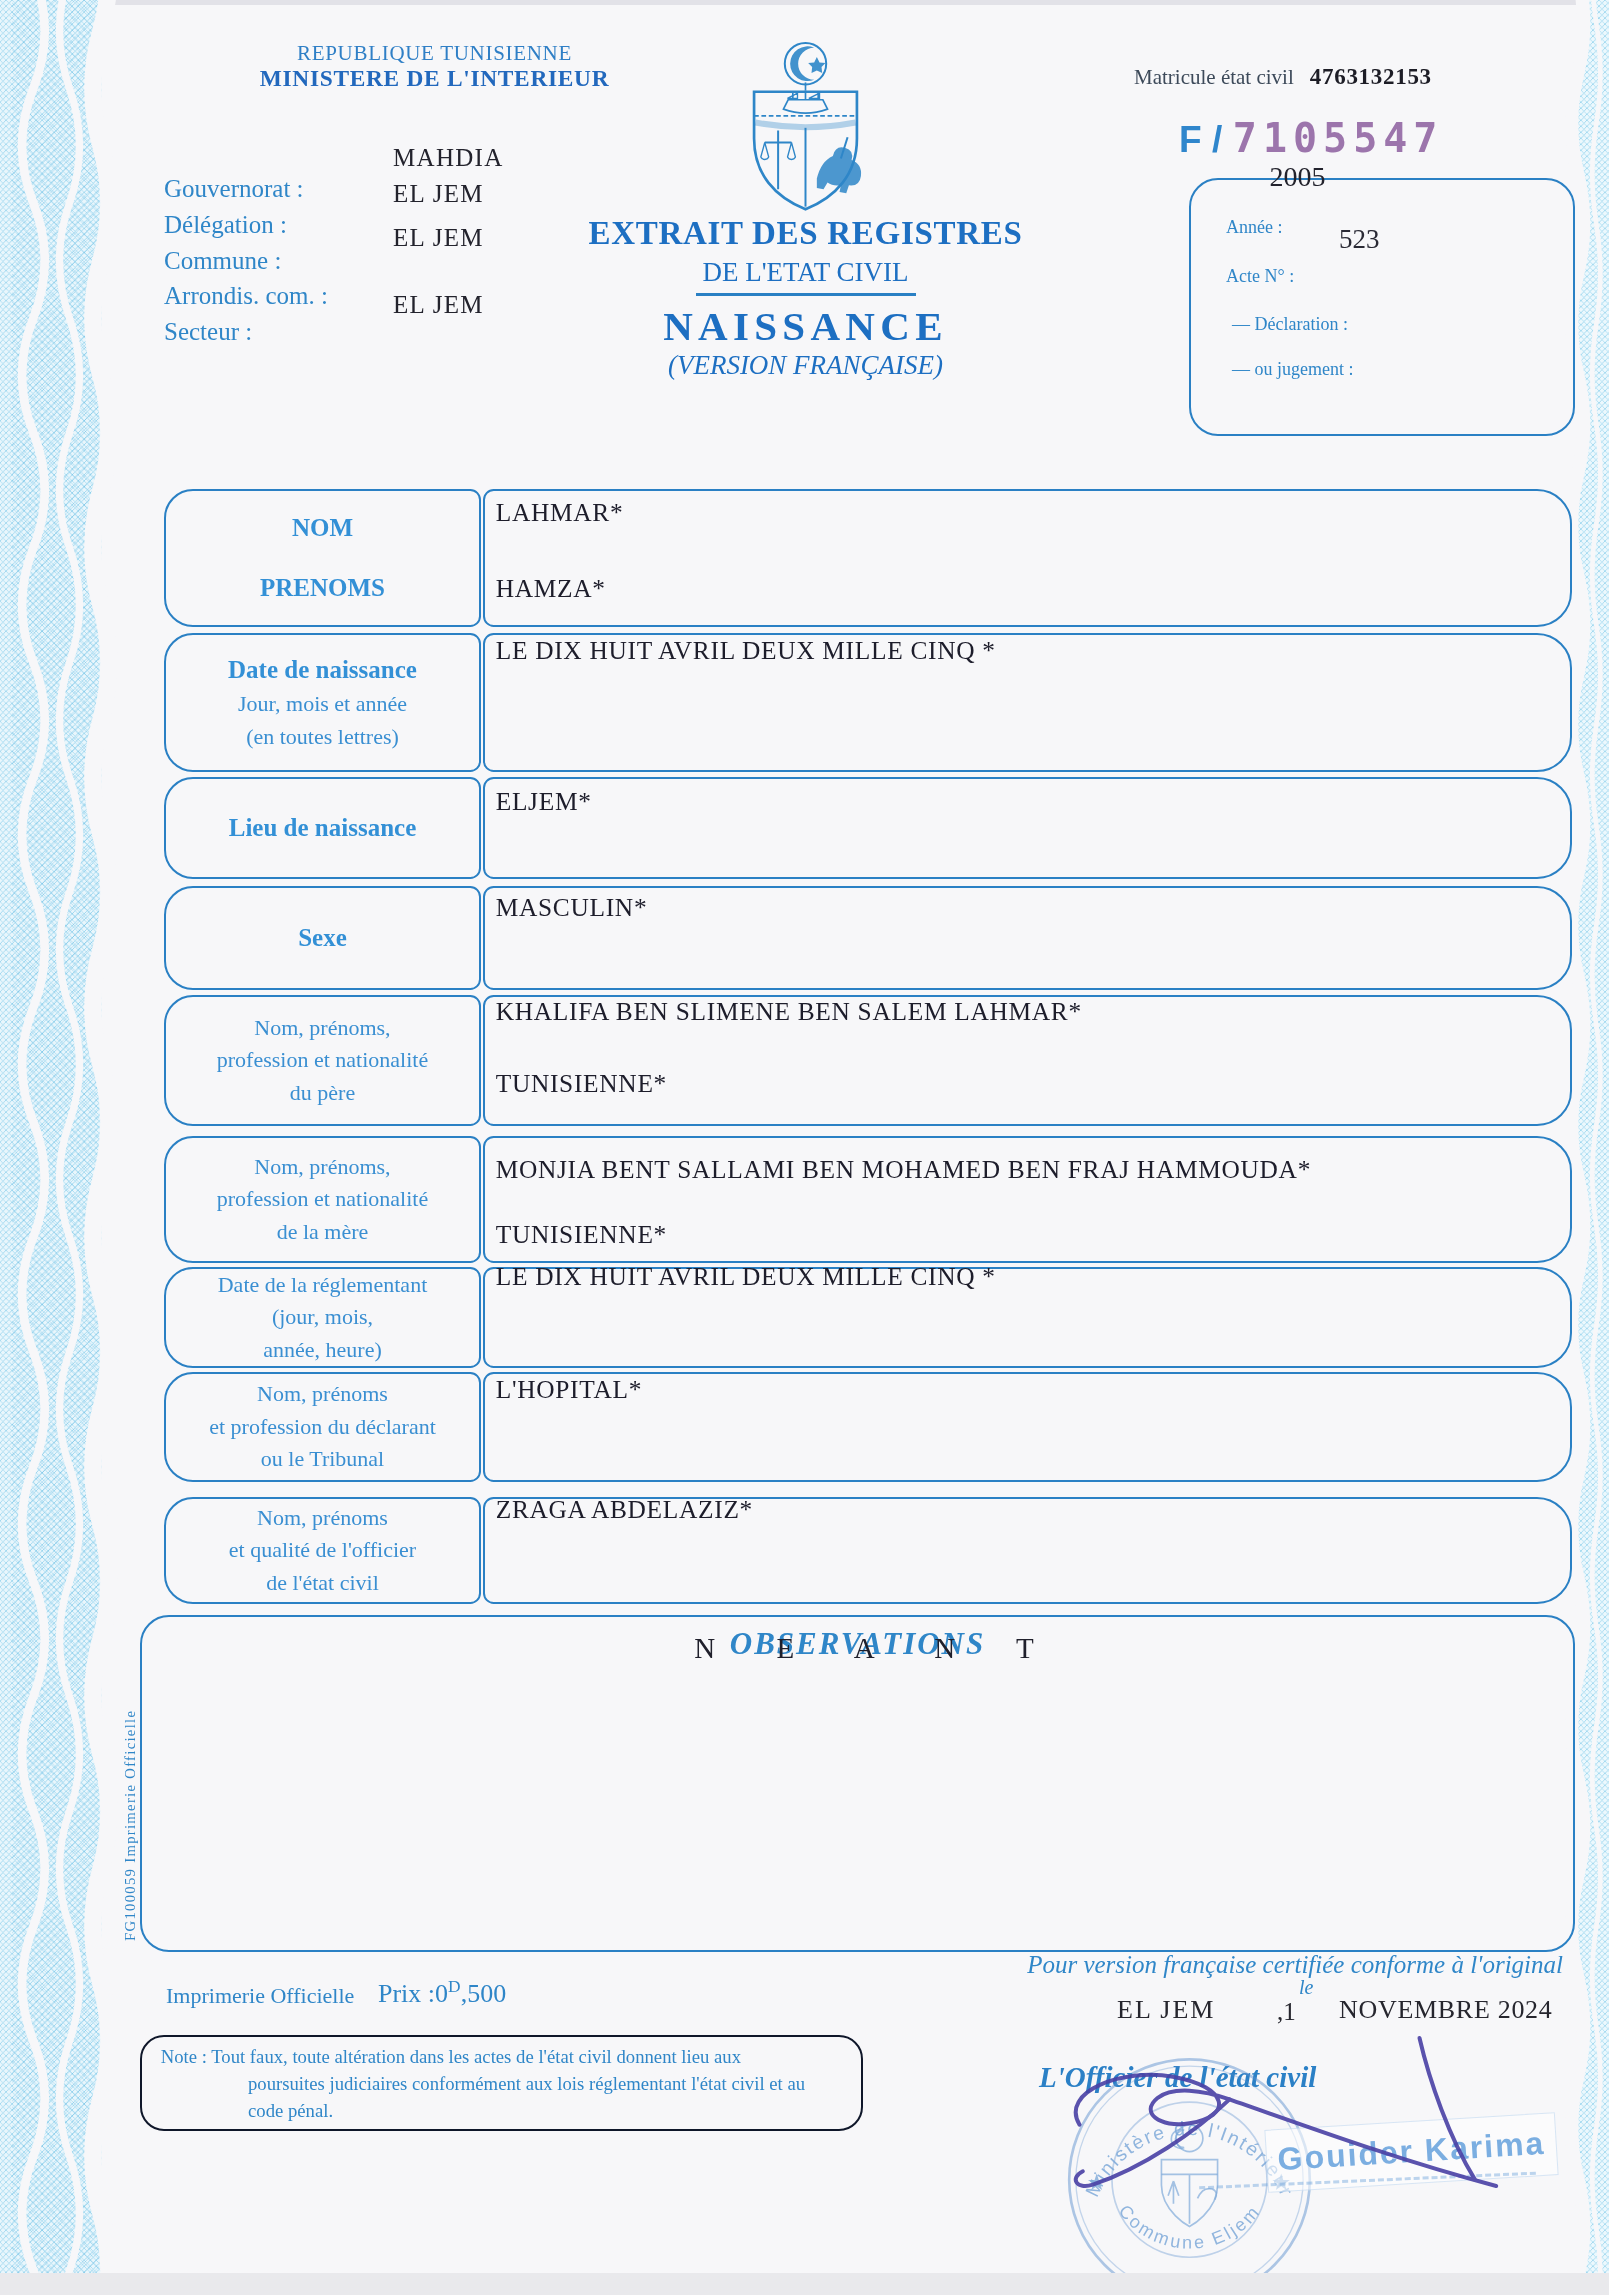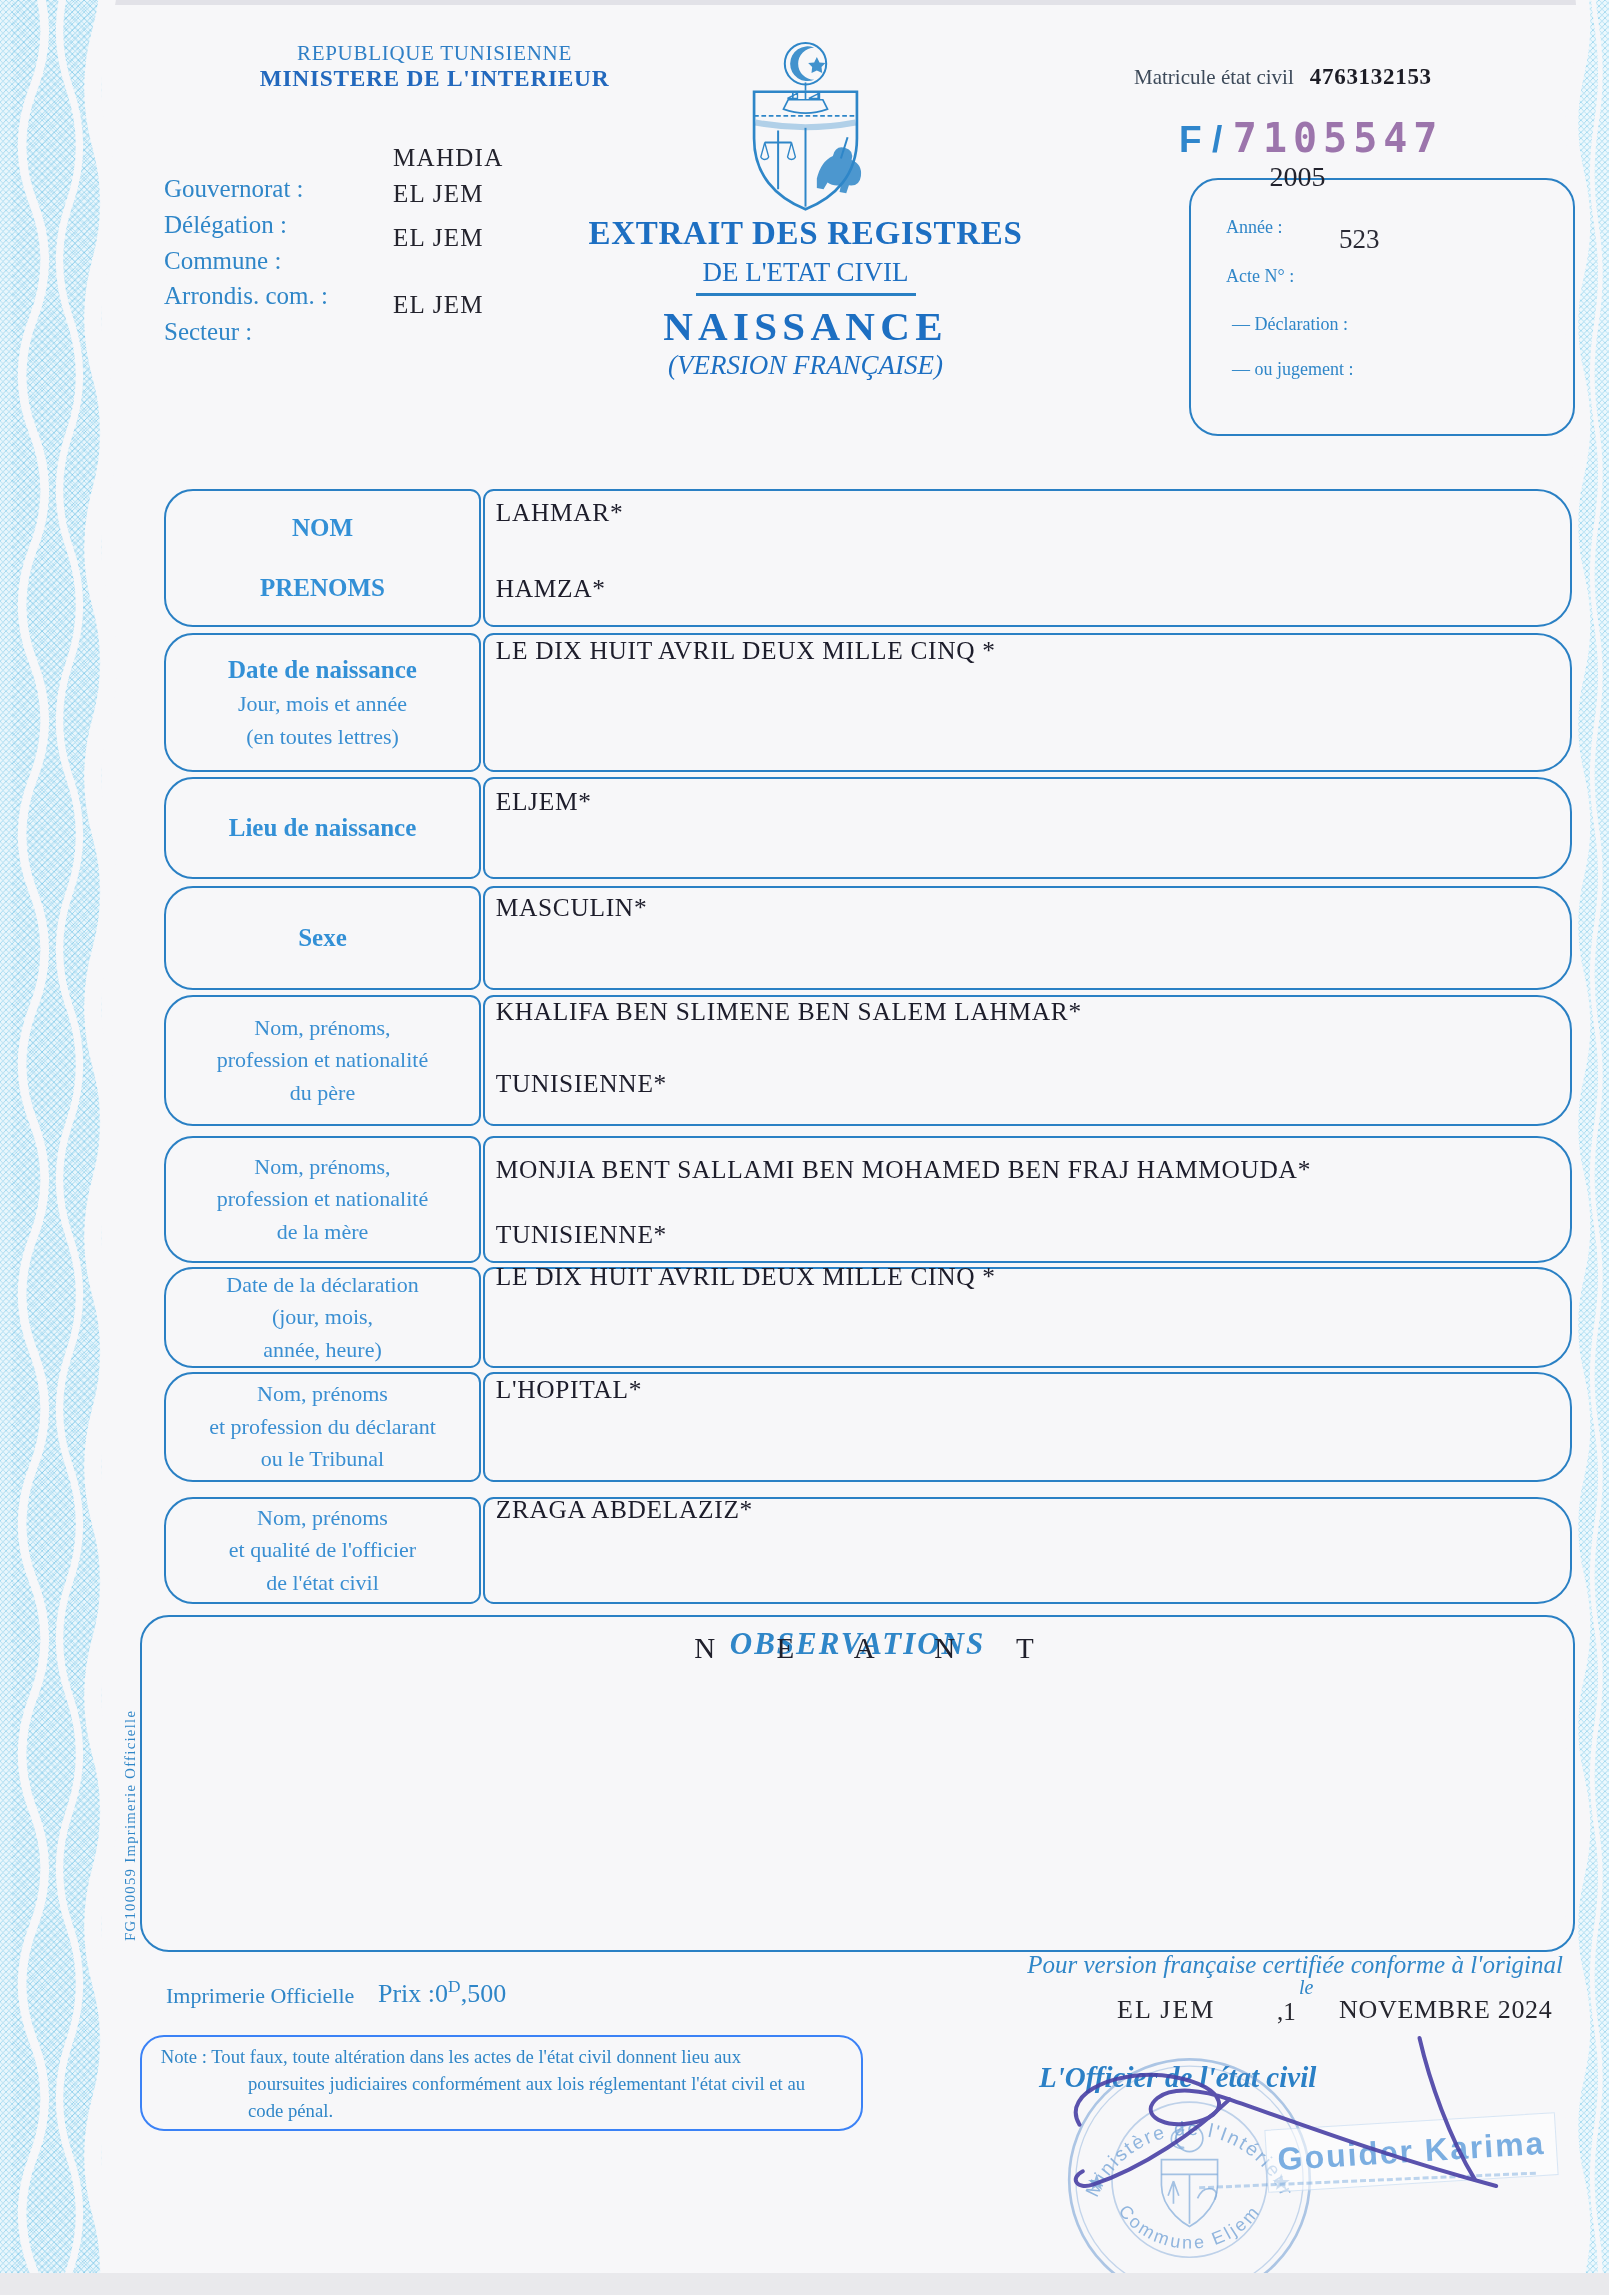--- a/index.html
+++ b/index.html
@@ -68,21 +68,21 @@
             font-size:31px;font-weight:700;font-style:italic;color:#2f86c8;letter-spacing:2px;}
   .obsneant{position:absolute;left:20px;top:14.7px;width:100%;text-align:center;
             font-size:29px;color:#20202c;letter-spacing:27px;}
   .sidecode{position:absolute;left:122px;top:1941px;transform:rotate(-90deg);
             transform-origin:0 0;font-size:14.7px;color:#2f86c8;letter-spacing:1.3px;white-space:nowrap;}
   
   .imprimerie{position:absolute;left:166px;top:1983px;font-size:22px;color:#2f86c8;}
   .prix{position:absolute;left:378px;top:1976px;font-size:26px;color:#2f86c8;}
   .prix sup{font-size:17.4px;}
   .notebox{position:absolute;left:140px;top:2035px;width:719px;height:92px;
-           border:2px solid #3b82f6;border-radius:24px;}
+           border:2px solid #0f172a;border-radius:24px;}
   .noteline{position:absolute;font-size:18.7px;color:#2f86c8;white-space:nowrap;}
   .nl0{left:18.7px;top:9.4px;} .nl1{left:106px;top:36px;} .nl2{left:106px;top:63px;}
   .certline{position:absolute;left:902px;top:1951px;width:661px;text-align:right;
             font-size:25px;font-style:italic;color:#2f86c8;white-space:nowrap;}
   .place{position:absolute;left:1117px;top:1995px;font-size:26px;color:#26262e;letter-spacing:2px;}
   .dayval{position:absolute;left:1277px;top:1998px;font-size:25px;color:#26262e;}
   .lelabel{position:absolute;left:1299px;top:1976px;font-size:20px;font-style:italic;color:#2f86c8;}
   .monthyear{position:absolute;left:1339px;top:1995px;font-size:26px;color:#26262e;letter-spacing:0.7px;}
   .officer{position:absolute;left:1039px;top:2031px;font-size:29px;font-weight:700;
            font-style:italic;color:#2b80c6;white-space:nowrap;margin-top:30px;}
@@ -251,21 +251,21 @@
       <div class="lbl">de la mère</div>
     </div>
     <div class="valbox">
       <div class="typed v0">MONJIA BENT SALLAMI BEN MOHAMED BEN FRAJ HAMMOUDA*</div>
       <div class="typed v1">TUNISIENNE*</div>
     </div>
   </div>
 
   <div class="row r7">
     <div class="lblbox">
-      <div class="lbl">Date de la déclaration</div>
+      <div class="lbl">Date de la réglementant</div>
       <div class="lbl">(jour, mois,</div>
       <div class="lbl">année, heure)</div>
     </div>
     <div class="valbox">
       <div class="typed v0">LE DIX HUIT AVRIL  DEUX MILLE CINQ *</div>
     </div>
   </div>
 
   <div class="row r8">
     <div class="lblbox">

